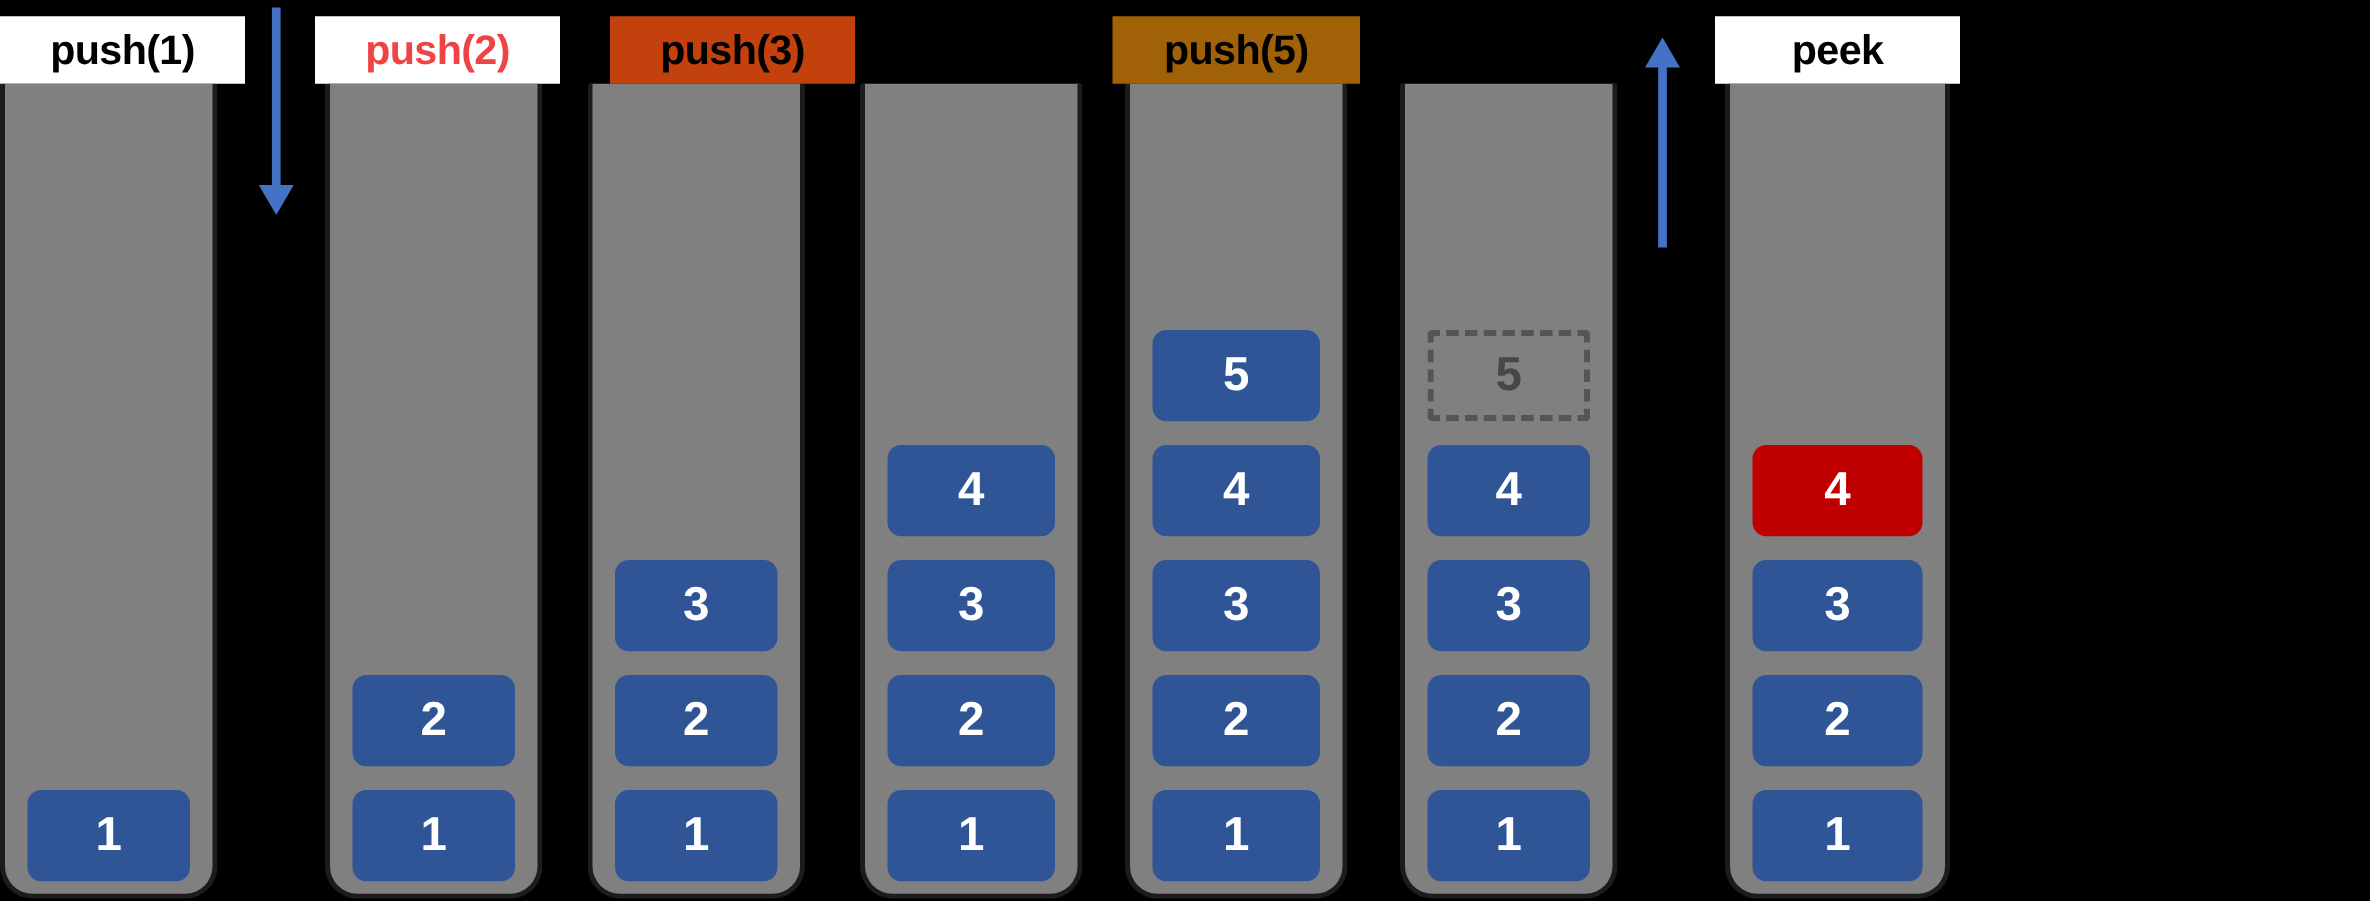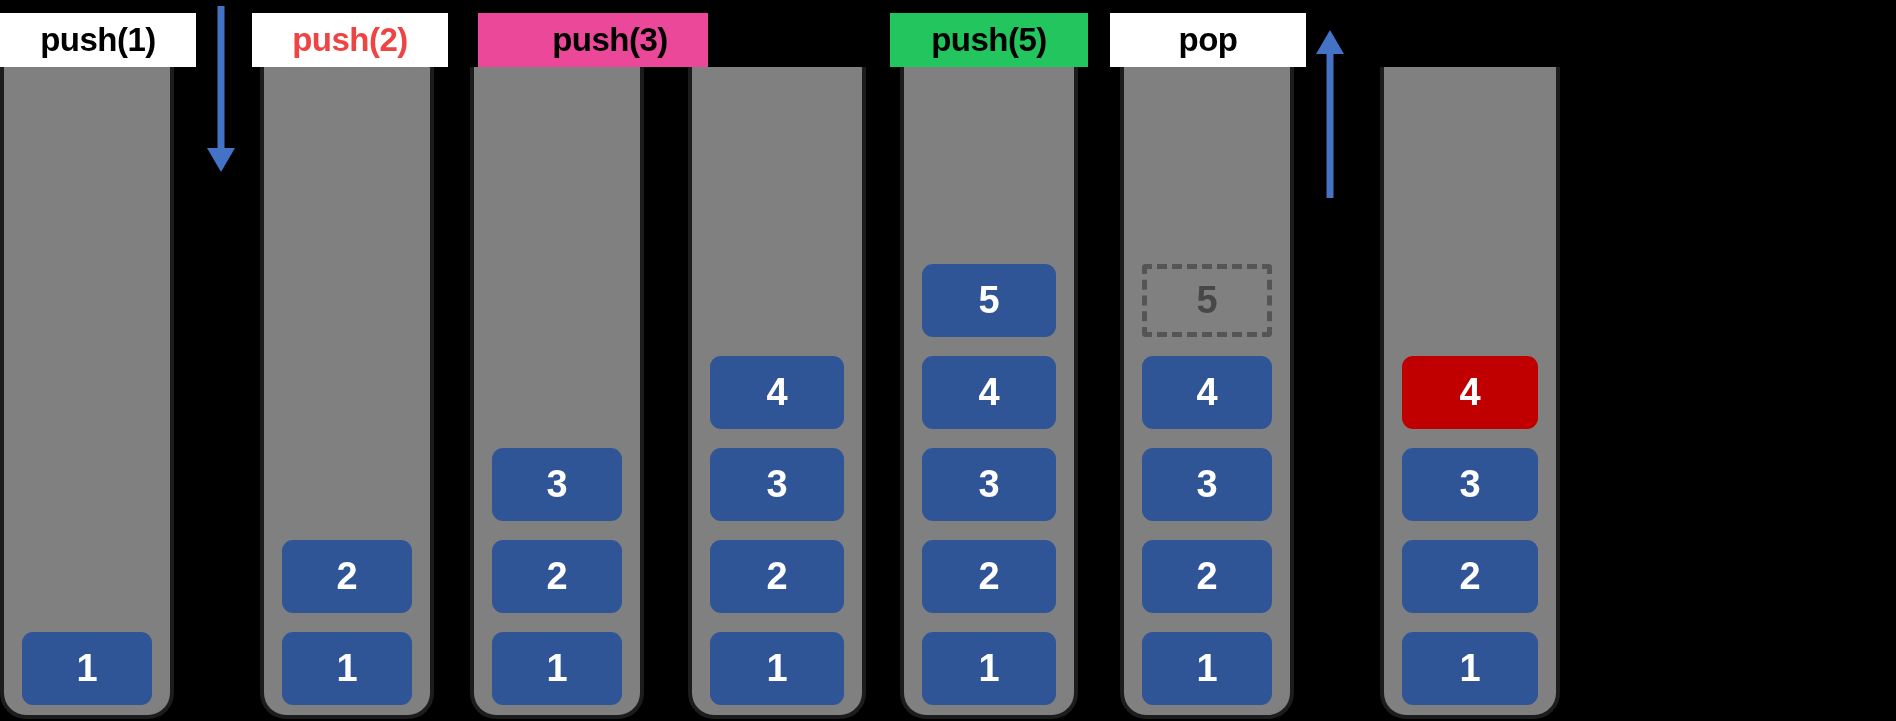--- a/index.html
+++ b/index.html
@@ -105,48 +105,48 @@
 <div id="canvas">
     <div class="col-header" style="left: 0px; top: 13px; width: 196px; height: 54px; background: rgb(255, 255, 255); color: rgb(0, 0, 0);">push(1)</div>
     <div class="stack" style="left: 0px; top: 67px; width: 174px; height: 652px; background: rgb(128, 128, 128); border-color: rgb(28, 28, 28);">
       <div class="block normal" style="left: 18px; width: 130px; height: 73px; bottom: 10px; background: rgb(47, 85, 151); color: rgb(255, 255, 255);">1</div>
     </div>
     <div class="col-header" style="left: 252px; top: 13px; width: 196px; height: 54px; background: rgb(255, 255, 255); color: #ef4444;">push(2)</div>
     <div class="stack" style="left: 260px; top: 67px; width: 174px; height: 652px; background: rgb(128, 128, 128); border-color: rgb(28, 28, 28);">
       <div class="block normal" style="left: 18px; width: 130px; height: 73px; bottom: 10px; background: rgb(47, 85, 151); color: rgb(255, 255, 255);">1</div>
       <div class="block normal" style="left: 18px; width: 130px; height: 73px; bottom: 102px; background: rgb(47, 85, 151); color: rgb(255, 255, 255);">2</div>
     </div>
-    <div class="col-header" style="left: 478px; top: 13px; width: 196px; height: 54px; background: #ec4899; color: rgb(0, 0, 0); padding-left: 34px;">push(3)</div>
+    <div class="col-header" style="left: 488px; top: 13px; width: 196px; height: 54px; background: #c2410c; color: rgb(0, 0, 0);">push(3)</div>
     <div class="stack" style="left: 470px; top: 67px; width: 174px; height: 652px; background: rgb(128, 128, 128); border-color: rgb(28, 28, 28);">
       <div class="block normal" style="left: 18px; width: 130px; height: 73px; bottom: 10px; background: rgb(47, 85, 151); color: rgb(255, 255, 255);">1</div>
       <div class="block normal" style="left: 18px; width: 130px; height: 73px; bottom: 102px; background: rgb(47, 85, 151); color: rgb(255, 255, 255);">2</div>
       <div class="block normal" style="left: 18px; width: 130px; height: 73px; bottom: 194px; background: rgb(47, 85, 151); color: rgb(255, 255, 255);">3</div>
     </div>
     <div class="stack" style="left: 688px; top: 67px; width: 178px; height: 652px; background: rgb(128, 128, 128); border-color: rgb(28, 28, 28);">
       <div class="block normal" style="left: 18px; width: 134px; height: 73px; bottom: 10px; background: rgb(47, 85, 151); color: rgb(255, 255, 255);">1</div>
       <div class="block normal" style="left: 18px; width: 134px; height: 73px; bottom: 102px; background: rgb(47, 85, 151); color: rgb(255, 255, 255);">2</div>
       <div class="block normal" style="left: 18px; width: 134px; height: 73px; bottom: 194px; background: rgb(47, 85, 151); color: rgb(255, 255, 255);">3</div>
       <div class="block normal" style="left: 18px; width: 134px; height: 73px; bottom: 286px; background: rgb(47, 85, 151); color: rgb(255, 255, 255);">4</div>
     </div>
-    <div class="col-header" style="left: 890px; top: 13px; width: 198px; height: 54px; background: #22c55e; color: rgb(0, 0, 0);">push(5)</div>
+    <div class="col-header" style="left: 890px; top: 13px; width: 198px; height: 54px; background: #a16207; color: rgb(0, 0, 0);">push(5)</div>
     <div class="stack" style="left: 900px; top: 67px; width: 178px; height: 652px; background: rgb(128, 128, 128); border-color: rgb(28, 28, 28);">
       <div class="block normal" style="left: 18px; width: 134px; height: 73px; bottom: 10px; background: rgb(47, 85, 151); color: rgb(255, 255, 255);">1</div>
       <div class="block normal" style="left: 18px; width: 134px; height: 73px; bottom: 102px; background: rgb(47, 85, 151); color: rgb(255, 255, 255);">2</div>
       <div class="block normal" style="left: 18px; width: 134px; height: 73px; bottom: 194px; background: rgb(47, 85, 151); color: rgb(255, 255, 255);">3</div>
       <div class="block normal" style="left: 18px; width: 134px; height: 73px; bottom: 286px; background: rgb(47, 85, 151); color: rgb(255, 255, 255);">4</div>
       <div class="block normal" style="left: 18px; width: 134px; height: 73px; bottom: 378px; background: rgb(47, 85, 151); color: rgb(255, 255, 255);">5</div>
     </div>
-    <div class="col-header" style="left: 1110px; top: 13px; width: 196px; height: 54px; background: rgb(255, 255, 255); color: rgb(0, 0, 0);">pop</div>
     <div class="stack" style="left: 1120px; top: 67px; width: 174px; height: 652px; background: rgb(128, 128, 128); border-color: rgb(28, 28, 28);">
       <div class="block normal" style="left: 18px; width: 130px; height: 73px; bottom: 10px; background: rgb(47, 85, 151); color: rgb(255, 255, 255);">1</div>
       <div class="block normal" style="left: 18px; width: 130px; height: 73px; bottom: 102px; background: rgb(47, 85, 151); color: rgb(255, 255, 255);">2</div>
       <div class="block normal" style="left: 18px; width: 130px; height: 73px; bottom: 194px; background: rgb(47, 85, 151); color: rgb(255, 255, 255);">3</div>
       <div class="block normal" style="left: 18px; width: 130px; height: 73px; bottom: 286px; background: rgb(47, 85, 151); color: rgb(255, 255, 255);">4</div>
       <div class="block ghost" style="left: 18px; width: 130px; height: 73px; bottom: 378px; border-color: rgb(85, 85, 85); color: rgb(71, 71, 71);">5</div>
     </div>
+    <div class="col-header" style="left: 1372px; top: 13px; width: 196px; height: 54px; background: rgb(255, 255, 255); color: rgb(0, 0, 0);">peek</div>
     <div class="stack" style="left: 1380px; top: 67px; width: 180px; height: 652px; background: rgb(128, 128, 128); border-color: rgb(28, 28, 28);">
       <div class="block normal" style="left: 18px; width: 136px; height: 73px; bottom: 10px; background: rgb(47, 85, 151); color: rgb(255, 255, 255);">1</div>
       <div class="block normal" style="left: 18px; width: 136px; height: 73px; bottom: 102px; background: rgb(47, 85, 151); color: rgb(255, 255, 255);">2</div>
       <div class="block normal" style="left: 18px; width: 136px; height: 73px; bottom: 194px; background: rgb(47, 85, 151); color: rgb(255, 255, 255);">3</div>
       <div class="block highlight" style="left: 18px; width: 136px; height: 73px; bottom: 286px; background: rgb(192, 0, 0); color: rgb(255, 255, 255);">4</div>
     </div>
     <div class="arrow down" style="left: 221px; top: 0px;">
       <div class="shaft" style="background: rgb(68, 114, 196); top: 6px; height: 144px;"></div>
       <div class="head" style="top: 148px; border-top-color: rgb(68, 114, 196);"></div>
     </div>

